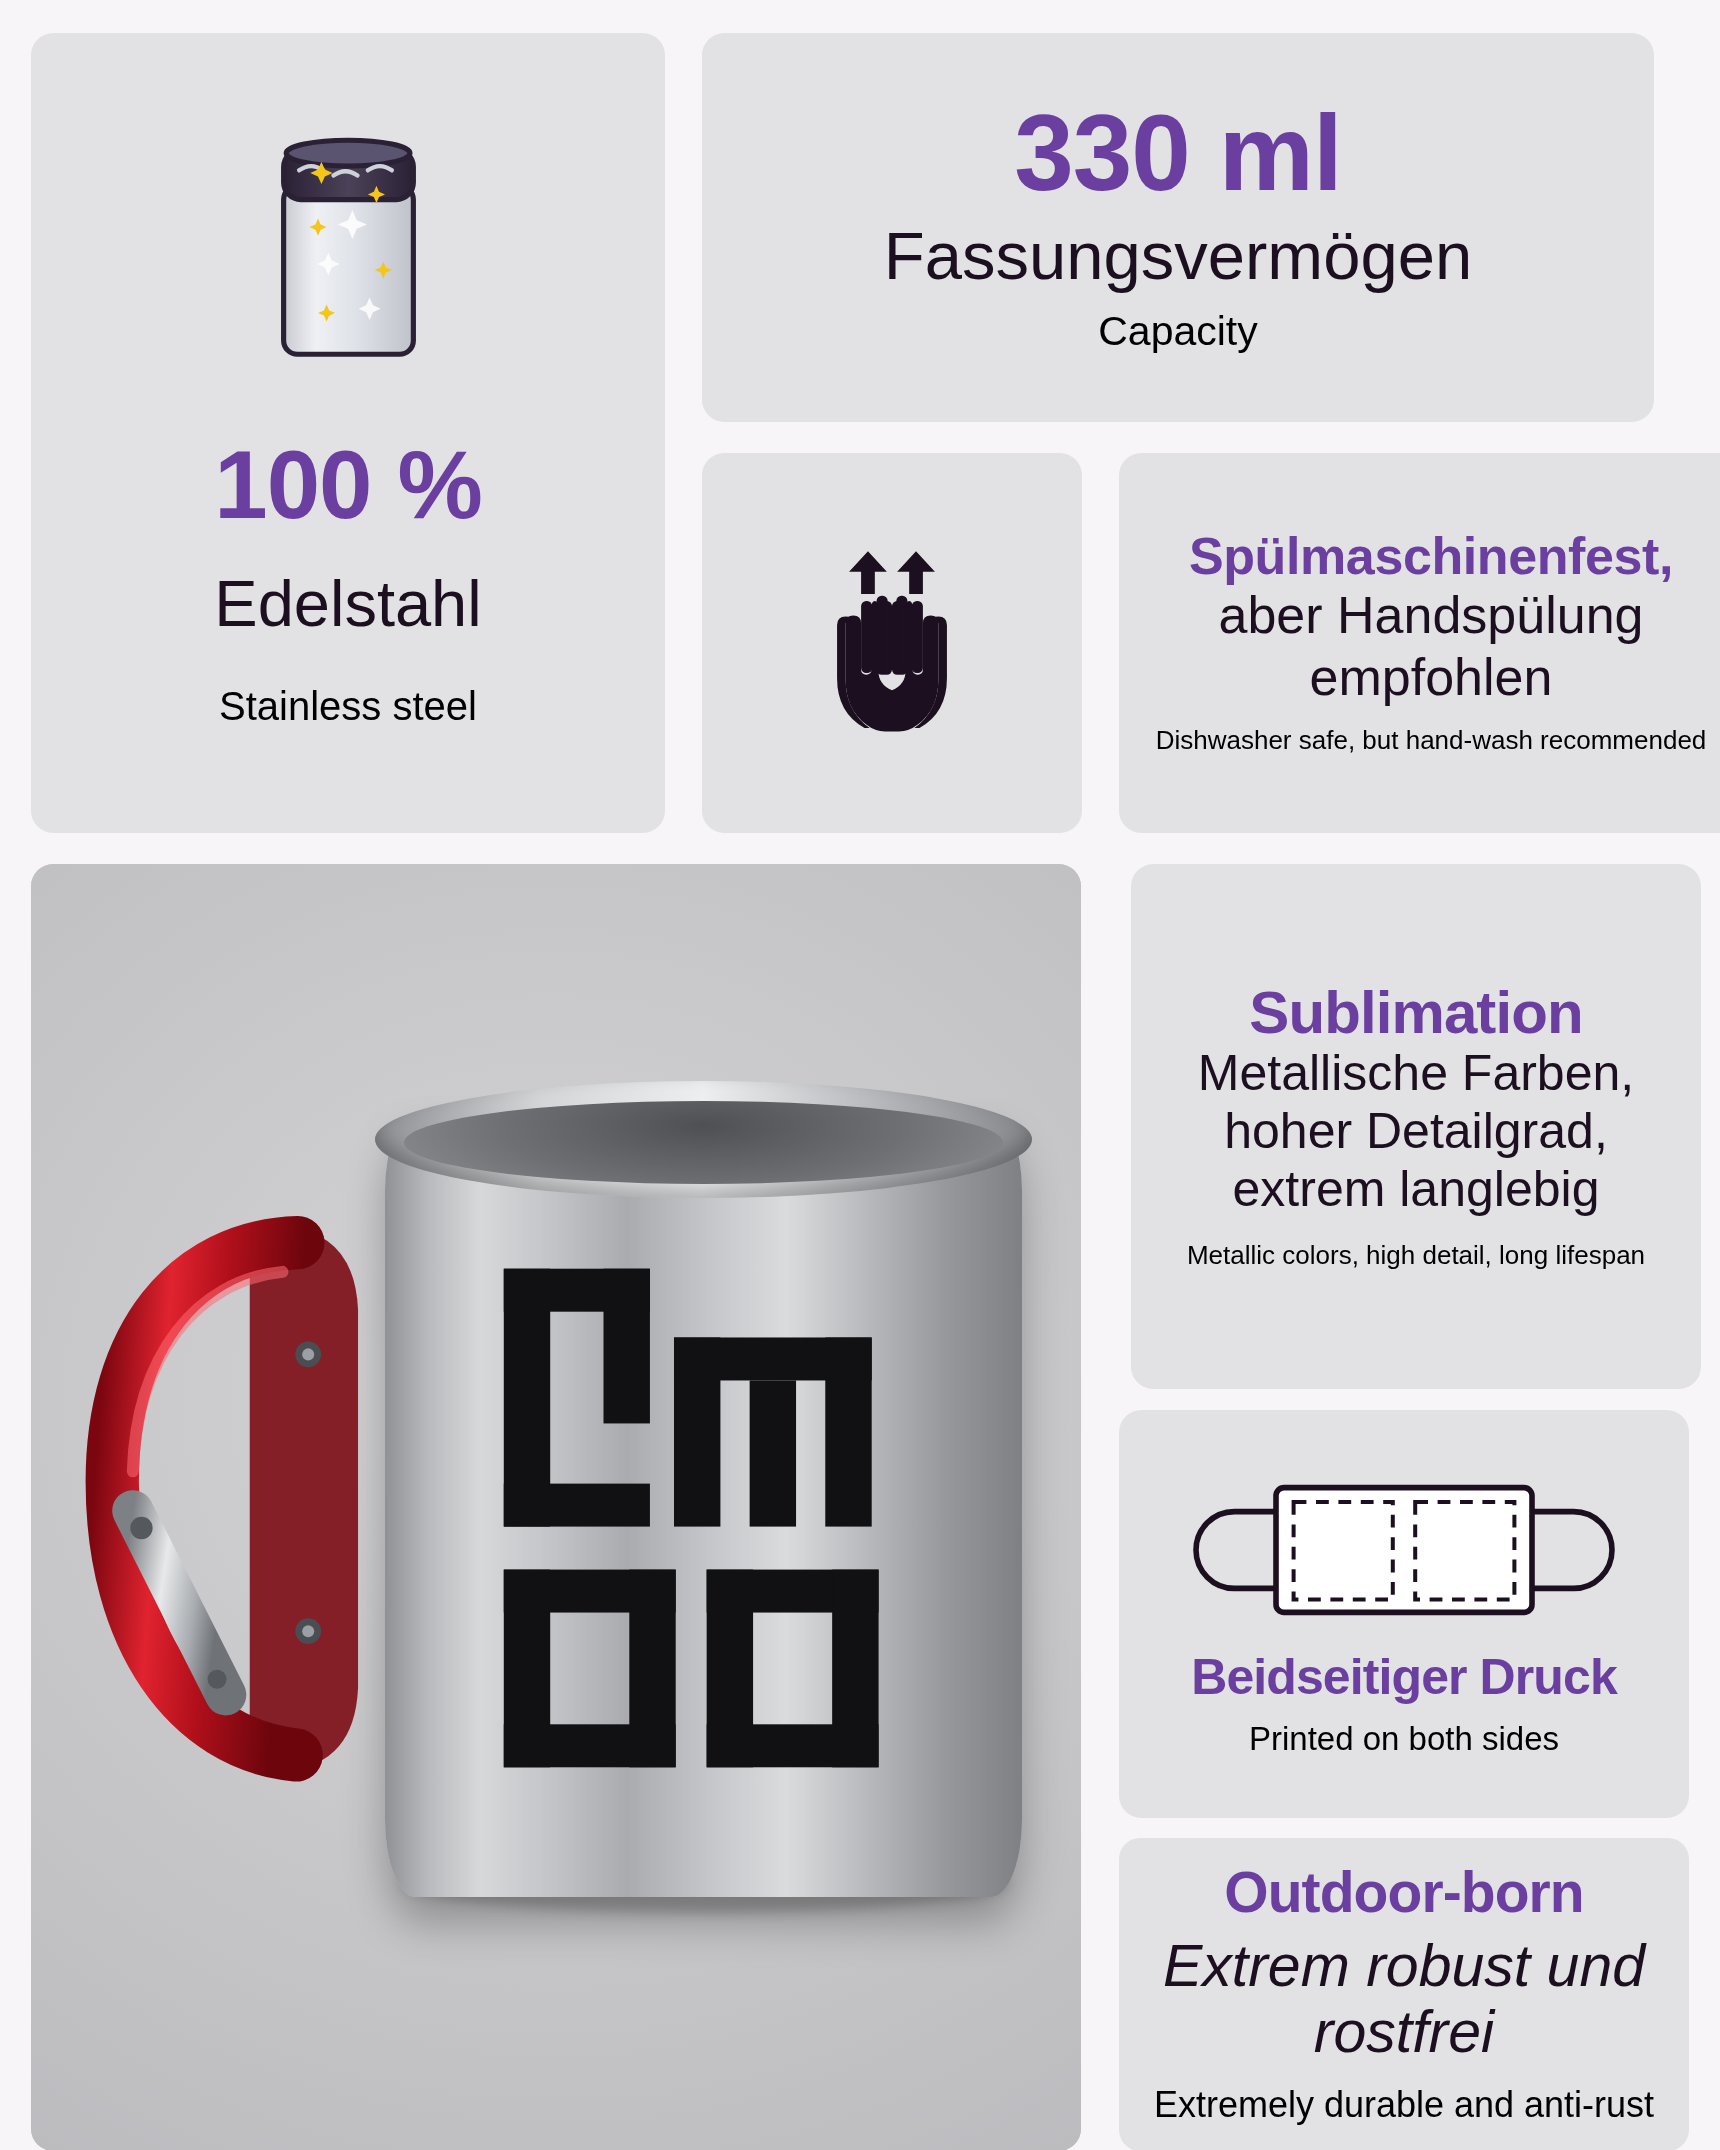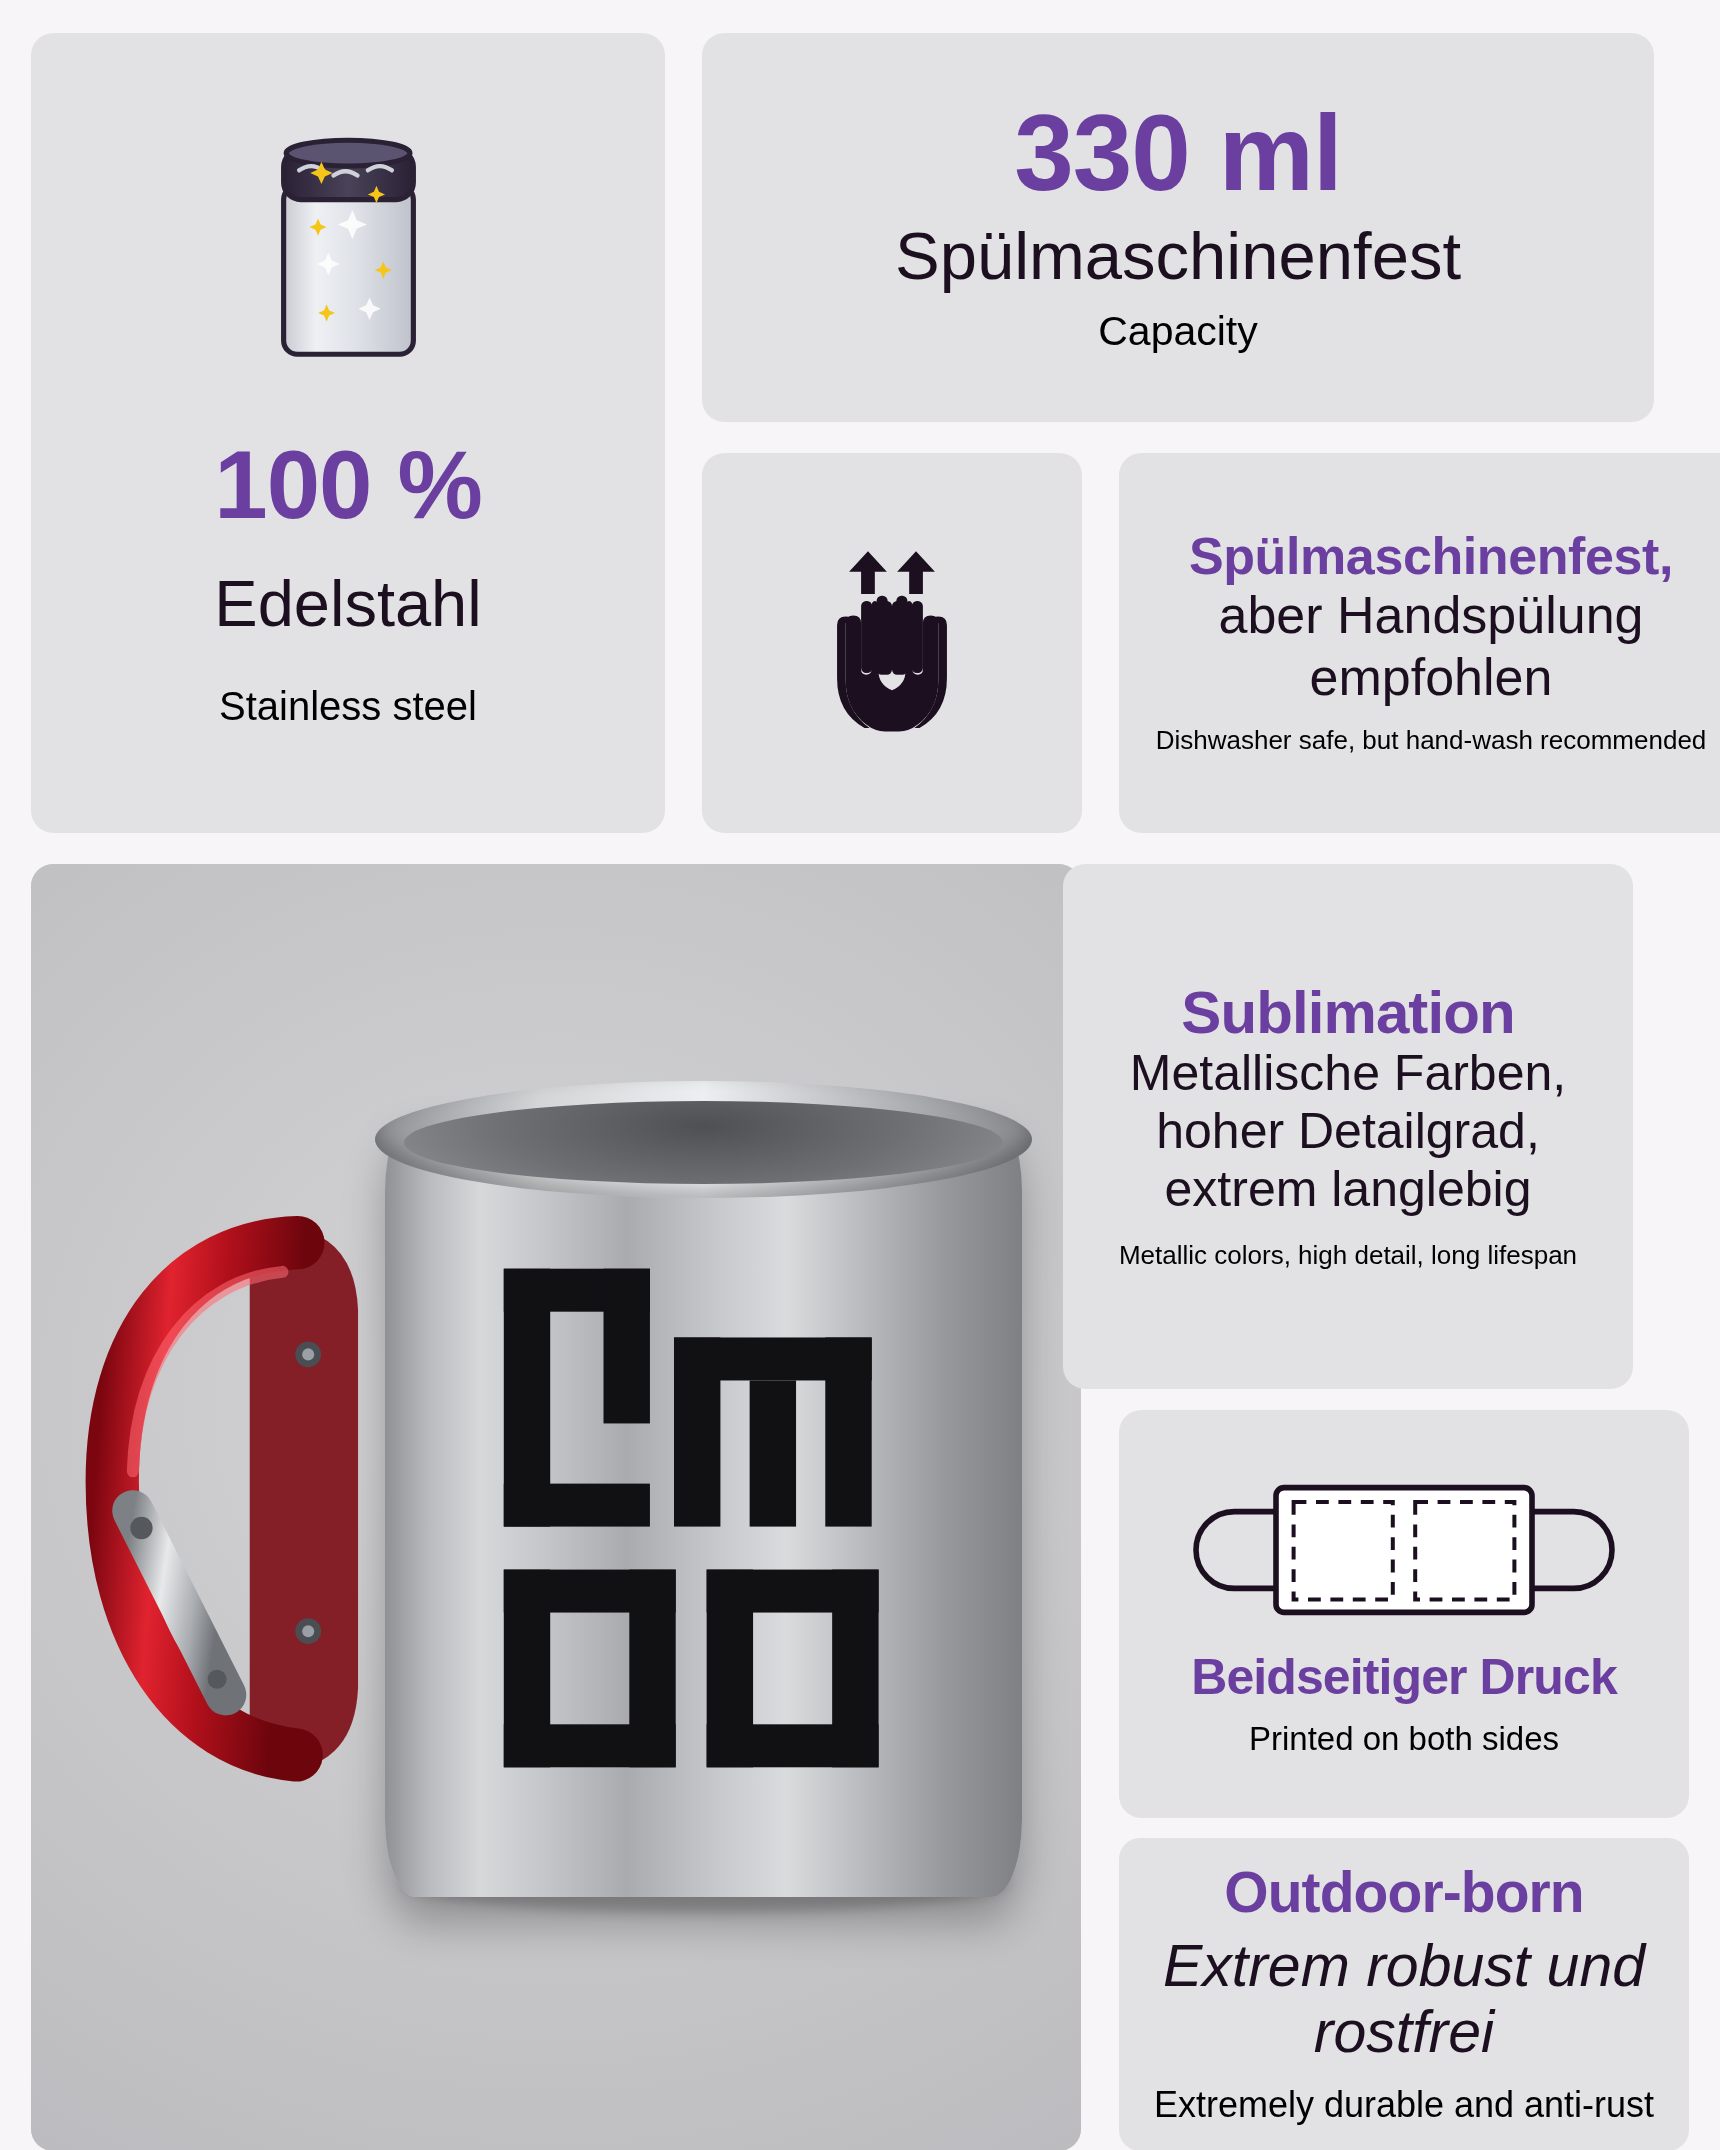--- a/index.html
+++ b/index.html
@@ -74,21 +74,21 @@
   
   #card-dishwasher { left: 1088px; top: 420px; width: 624px; height: 380px; padding: 17px 19px; }
   #card-dishwasher .big { font-size: 52px; letter-spacing: -0.4px; }
   #card-dishwasher .mid { font-size: 52px; margin-top: 3.4px; }
   #card-dishwasher .sub { font-size: 26px; margin-top: 19px; }
 
   
   #card-photo { left: 0; top: 831px; width: 1050px; height: 1287px; }
 
   
-  #card-sublimation { left: 1032px; top: 831px; width: 570px; height: 525px; padding: 20.6px 15.5px; }
+  #card-sublimation { left: 1100px; top: 831px; width: 570px; height: 525px; padding: 20.6px 15.5px; }
   #card-sublimation .big { font-size: 60px; }
   #card-sublimation .mid { font-size: 50px; margin-top: 2px; }
   #card-sublimation .sub { font-size: 26px; margin-top: 22.4px; }
 
   
   #card-bothsides { left: 1088px; top: 1377px; width: 570px; height: 408px; padding: 22.4px 15.5px; }
   #card-bothsides .big { font-size: 50px; margin-top: 22.4px; }
   #card-bothsides .sub { font-size: 33px; margin-top: 15.5px; }
 
   
@@ -206,21 +206,21 @@
           </g>
         </svg>
       </div>
       <div class="big">100 %</div>
       <div class="mid">Edelstahl</div>
       <div class="sub">Stainless steel</div>
     </div>
 
     <div class="card" id="card-capacity">
       <div class="big">330 ml</div>
-      <div class="mid">Spülmaschinenfest</div>
+      <div class="mid">Fassungsvermögen</div>
       <div class="sub">Capacity</div>
     </div>
 
     <div class="card" id="card-hands">
       <div>
         <svg viewBox="0 0 240 230" width="206" height="198">
           <g fill="#1c1020">
 
             <path d="M92 8 L70 32 L84 32 L84 58 L100 58 L100 32 L114 32 Z"></path>
             <path d="M148 8 L126 32 L140 32 L140 58 L156 58 L156 32 L170 32 Z"></path>

